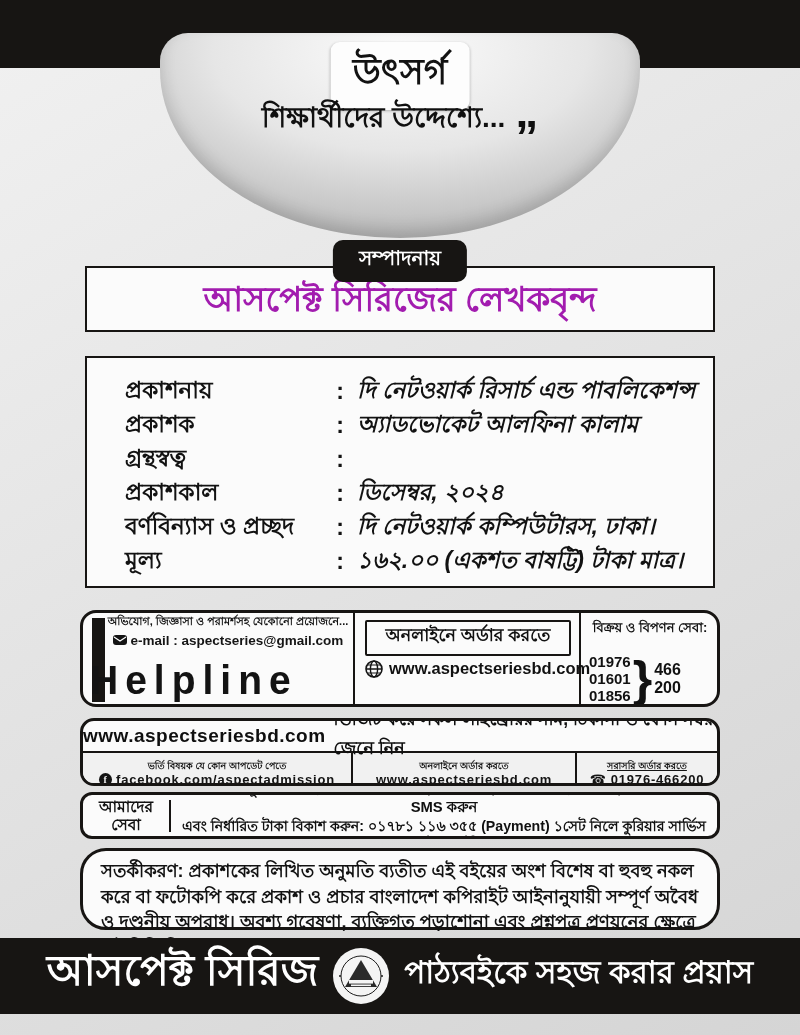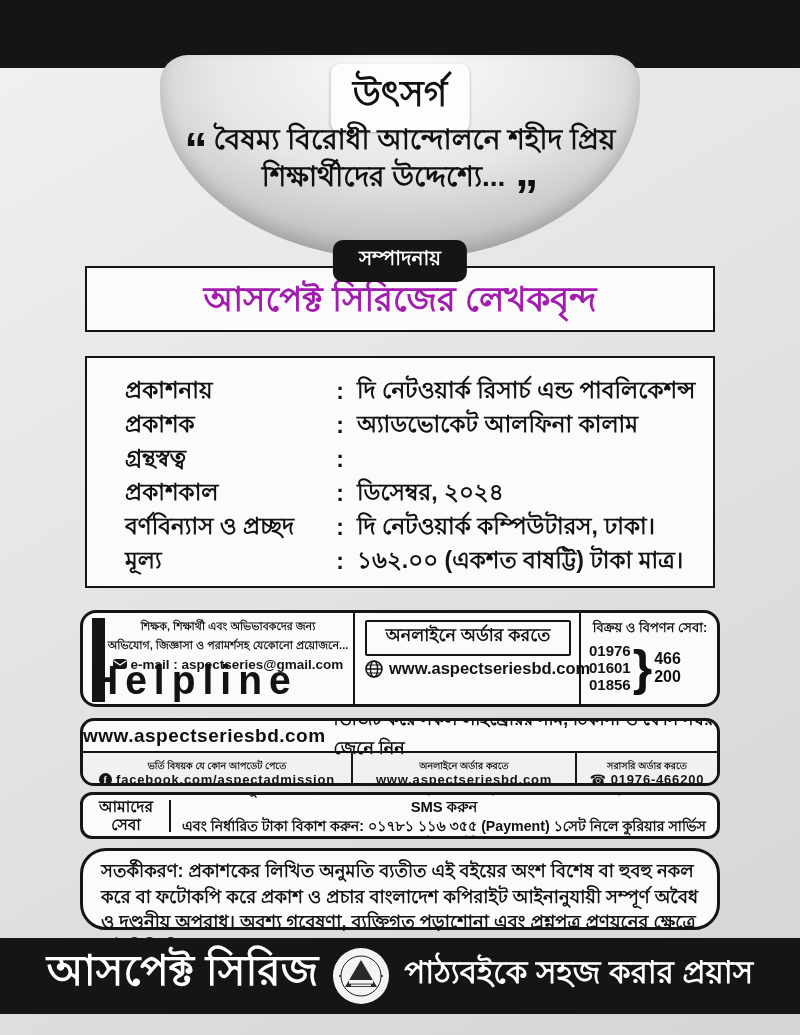--- a/index.html
+++ b/index.html
@@ -9,21 +9,20 @@
     position:relative; width:800px; height:1035px; overflow:hidden;
     background:linear-gradient(150deg,#f1f1f1 0%,#e4e4e4 45%,#d5d5d5 100%);
   }
   
   .top-band { position:absolute; left:0; top:0; width:800px; height:68px; background:#171513; }
   .dome {
     position:absolute; left:160px; top:33px; width:480px; height:205px;
     background:radial-gradient(ellipse 75% 95% at 50% 8%, #fbfbfb 0%, #e6e6e6 52%, #b7b7b7 100%);
     border-radius:28px 28px 240px 240px / 28px 28px 168px 168px;
     box-shadow:inset 0 -8px 16px rgba(0,0,0,.15);
-    margin-top:22px;
   }
   .dedication-label-box {
     position:absolute; left:50%; top:9px; transform:translateX(-50%);
     background:#fdfdfd; border-radius:9px; padding:2px 22px 6px;
     box-shadow:0 1px 3px rgba(0,0,0,.25);
   }
   .dedication-label { font-size:36px; font-weight:800; color:#121212; }
   .quote { position:absolute; left:0; top:66px; width:100%; text-align:center; color:#101010; }
   .quote-line { font-size:28px; font-weight:800; line-height:37px; }
   .q-mark { font-size:46px; font-weight:900; line-height:0; }
@@ -42,21 +41,21 @@
   }
   .editor-title { font-size:34px; font-weight:800; color:#a21caf; padding-top:4px; }
   
   .info-box {
     position:absolute; left:85px; top:356px; width:630px; height:232px;
     background:#fbfbfb; border:2px solid #171513; padding:16px 0 0 38px;
   }
   .info-row { display:flex; height:34px; align-items:center; font-weight:700; color:#121212; }
   .info-label { width:198px; font-size:23px; }
   .info-colon { width:34px; font-size:23px; text-align:center; }
-  .info-value { font-size:23px; }
+  .info-value { font-size:23px;font-style:italic; }
   
   .helpline-box {
     position:absolute; left:80px; top:610px; width:640px; height:97px;
     background:#fbfbfb; border:3px solid #171513; border-radius:16px;
     display:flex; overflow:hidden;
   }
   .hl-col1 { position:relative; width:272px; border-right:2px solid #171513; }
   .hl-bar { position:absolute; left:9px; top:5px; width:13px; height:84px; background:#171513; }
   .hl-small { text-align:center; color:#151515; padding-left:20px; }
   .hl-s1 { font-size:11px; font-weight:700; margin-top:5px; }
@@ -69,40 +68,40 @@
   }
   .hl-col2 { width:226px; border-right:2px solid #171513; padding:7px 8px 0 10px; }
   .hl-order-box {
     border:2px solid #171513; border-radius:2px; text-align:center;
     font-size:17.5px; font-weight:800; color:#111; padding:0 4px 3px; margin-bottom:3px;
   }
   .hl-line { display:flex; align-items:center; gap:6px; color:#111; margin-top:2px; }
   .hl-web { font-size:16.5px; font-weight:800; }
   .hl-phone { font-size:19px; font-weight:800; }
   .hl-col3 { flex:1; padding:5px 6px 0 8px; }
-  .hl3-header { text-align:center; font-size:13px; font-weight:800; color:#111; margin-bottom:3px; }
+  .hl3-header { text-align:center; font-size:13px; font-weight:800; color:#111; margin-bottom:14px; }
   .hl3-row { display:flex; align-items:center; }
   .hl3-nums { font-size:15px; font-weight:800; line-height:17px; color:#111; }
   .hl3-brace { font-size:50px; font-weight:600; color:#111; line-height:50px; margin:0 2px 0 2px; }
   .hl3-suffix { font-size:16px; font-weight:800; color:#111; }
   
   .web-box {
     position:absolute; left:80px; top:718px; width:640px; height:68px;
     background:#fbfbfb; border:3px solid #171513; border-radius:14px; overflow:hidden;
   }
   .web-headline {
     height:32px; border-bottom:2px solid #171513; display:flex;
     align-items:center; justify-content:center; gap:8px; color:#0f0f0f;
   }
   .web-headline-site { font-size:19px; font-weight:800; letter-spacing:.5px; }
   .web-headline-rest { font-size:17.5px; font-weight:800; padding-bottom:2px; }
   .web-cols { display:flex; height:32px; background:#f1f1f1; }
   .web-col { display:flex; flex-direction:column; align-items:center; justify-content:center; color:#141414; }
   .web-col + .web-col { border-left:2px solid #171513; }
-  .wc1 { width:268px; } .wc2 { width:224px; } .wc3 { flex:1; }
+  .wc1 { width:268px; } .wc2 { width:224px; } .wc3 { flex:1;text-decoration:underline; }
   .web-col-top { font-size:9.5px; font-weight:700; line-height:12px;margin-top:8px; }
   .web-col-bottom { font-size:13px; font-weight:800; letter-spacing:.8px; line-height:15px; display:flex; align-items:center; gap:4px; }
   
   .service-box {
     position:absolute; left:80px; top:792px; width:640px; height:47px;
     background:#fbfbfb; border:3px solid #171513; border-radius:12px;
     display:flex; align-items:center; overflow:hidden;
   }
   .svc-label { width:86px; text-align:center; font-size:15.5px; font-weight:800; color:#111; line-height:18px; }
   .svc-divider { width:2px; height:32px; background:#171513; }
@@ -137,23 +136,20 @@
 
 <div class="page">
 
   <div class="top-band"></div>
   <div class="dome">
     <div class="dedication-label-box">
       <span class="dedication-label">উৎসর্গ</span>
     </div>
     <div class="quote">
       <div class="quote-line">
-        <span class="q-mark q-open">“</span><span>বৈষম্য বিরোধী আন্দোলনে শহীদ প্রিয়</span>
-      </div>
-      <div class="quote-line">
         <span>শিক্ষার্থীদের উদ্দেশ্যে...</span><span class="q-mark q-close">”</span>
       </div>
     </div>
   </div>
 
   <div class="editor-badge">সম্পাদনায়</div>
   <div class="editor-box">
     <span class="editor-title">আসপেক্ট সিরিজের লেখকবৃন্দ</span>
   </div>
 
@@ -185,21 +181,20 @@
     <div class="info-row">
       <span class="info-label">মূল্য</span>
       <span class="info-colon">:</span>
       <span class="info-value">১৬২.০০ (একশত বাষট্টি) টাকা মাত্র।</span>
     </div>
   </div>
 
   <div class="helpline-box">
     <div class="hl-col1">
       <div class="hl-bar"></div>
-      <div class="hl-small hl-s1">শিক্ষক, শিক্ষার্থী এবং অভিভাবকদের জন্য</div>
       <div class="hl-small hl-s2">অভিযোগ, জিজ্ঞাসা ও পরামর্শসহ যেকোনো প্রয়োজনে...</div>
       <div class="hl-small hl-s3">
         <span class="icon">
           <svg width="14" height="10" viewBox="0 0 14 10">
               <rect x="0" y="0" width="14" height="10" rx="3" fill="#141414"></rect>
               <path d="M1 2 L7 6 L13 2" stroke="#fff" stroke-width="1.2" fill="none"></path>
             </svg>
         </span>
         <span>e-mail : aspectseries@gmail.com</span>
       </div>

